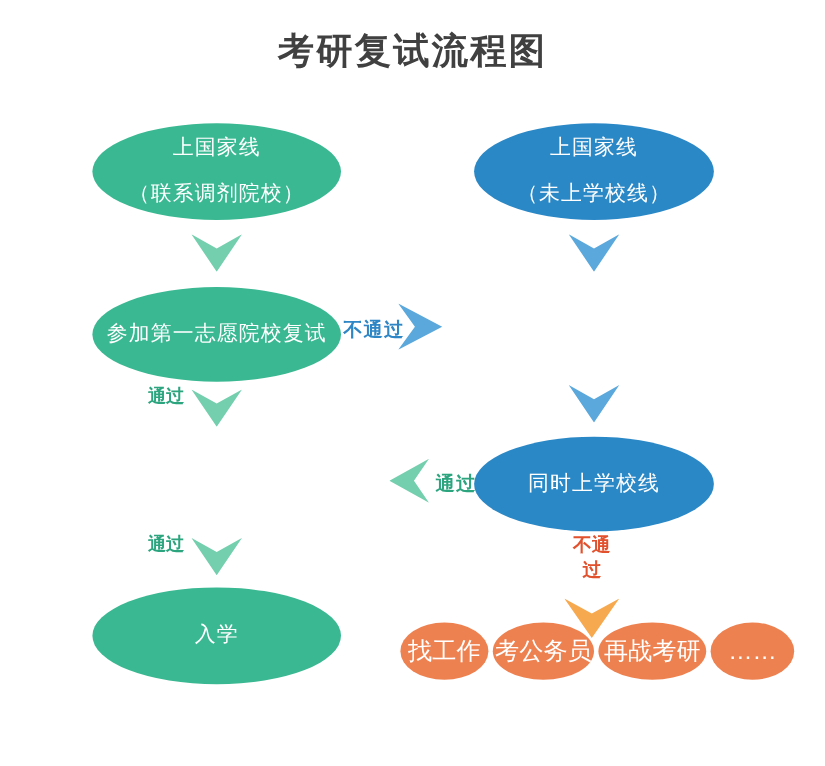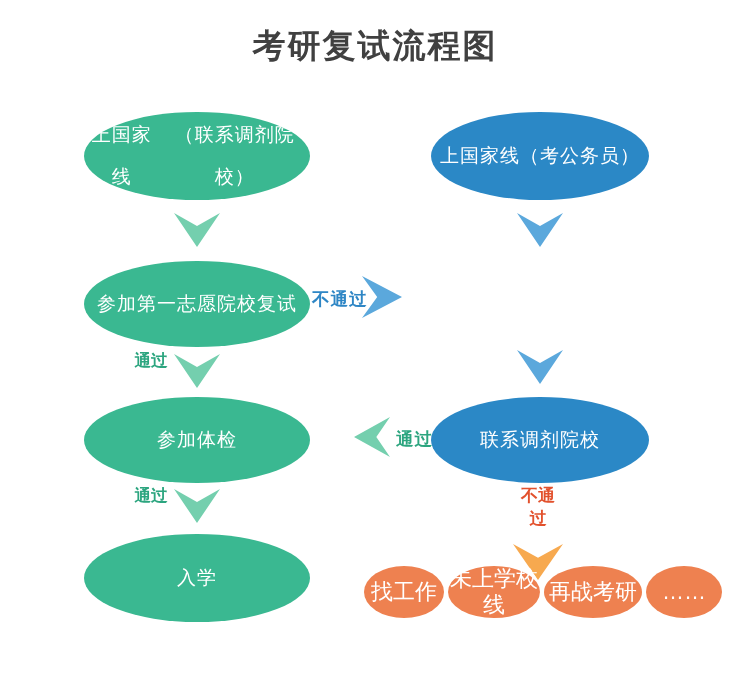--- a/index.html
+++ b/index.html
@@ -5,21 +5,21 @@
   html,body{margin:0;padding:0;background:#fff;}
   .canvas{
     position:relative;width:750px;height:696px;background:#fff;overflow:hidden;
     font-family:"Liberation Sans","DejaVu Sans",sans-serif;
   }
   .title{
     position:absolute;top:24px;left:0;right:0;text-align:center;
     font-size:33px;font-weight:bold;color:#404040;letter-spacing:2px;
   }
   .node{
-    position:absolute;border-radius:50%;display:flex;flex-direction:row;
+    position:absolute;border-radius:50%;display:flex;flex-direction:column;
     align-items:center;justify-content:center;color:#fff;text-align:center;
     font-size:19px;letter-spacing:1px;
   }
   .node .line{display:block;line-height:2.2;}
   .node.green{background:var(--green);}
   .node.blue{background:var(--blue);}
   .node.orange{background:var(--orange);font-size:22px;letter-spacing:0;}
   .node.orange .line{line-height:1.2;}
   .chev{position:absolute;}
   .chev svg{display:block;width:100%;height:100%;}
@@ -42,33 +42,30 @@
 
   <div class="title">考研复试流程图</div>
 
   <div class="node green" style="left:84px;top:112px;width:226px;height:88px;">
     <span class="line">上国家线</span>
     <span class="line">（联系调剂院校）</span>
   </div>
   <div class="node green" style="left:84px;top:261px;width:226px;height:86px;">
     <span class="line">参加第一志愿院校复试</span>
   </div>
-  <div class="node green" style="left:84px;top:397px;width:226px;height:86px;">
-    <span class="line">参加体检</span>
-  </div>
   <div class="node green" style="left:84px;top:534px;width:226px;height:88px;">
     <span class="line">入学</span>
   </div>
 
   <div class="node blue" style="left:431px;top:112px;width:218px;height:88px;">
     <span class="line">上国家线</span>
-    <span class="line">（考公务员）</span>
+    <span class="line">（未上学校线）</span>
   </div>
   <div class="node blue" style="left:431px;top:397px;width:218px;height:86px;">
-    <span class="line">联系调剂院校</span>
+    <span class="line">同时上学校线</span>
   </div>
 
   <div class="chev green" style="left:174px;top:213px;width:46px;height:34px;">
     <svg viewBox="0 0 100 100" preserveAspectRatio="none">
         <polygon points="0,0 50,38 100,0 50,100" fill="currentColor"></polygon>
       </svg>
   </div>
   <div class="chev green" style="left:174px;top:354px;width:46px;height:34px;">
     <svg viewBox="0 0 100 100" preserveAspectRatio="none">
         <polygon points="0,0 50,38 100,0 50,100" fill="currentColor"></polygon>
@@ -112,21 +109,21 @@
   <div class="chev orange" style="left:513px;top:544px;width:50px;height:36px;">
     <svg viewBox="0 0 100 100" preserveAspectRatio="none">
         <polygon points="0,0 50,38 100,0 50,100" fill="currentColor"></polygon>
       </svg>
   </div>
 
   <div class="node orange" style="left:364px;top:566px;width:80px;height:52px;">
     <span class="line">找工作</span>
   </div>
   <div class="node orange" style="left:448px;top:566px;width:92px;height:52px;">
-    <span class="line">未上学校线</span>
+    <span class="line">考公务员</span>
   </div>
   <div class="node orange" style="left:544px;top:566px;width:98px;height:52px;">
     <span class="line">再战考研</span>
   </div>
   <div class="node orange" style="left:646px;top:566px;width:76px;height:52px;">
     <span class="line">……</span>
   </div>
 
 </div>
 

